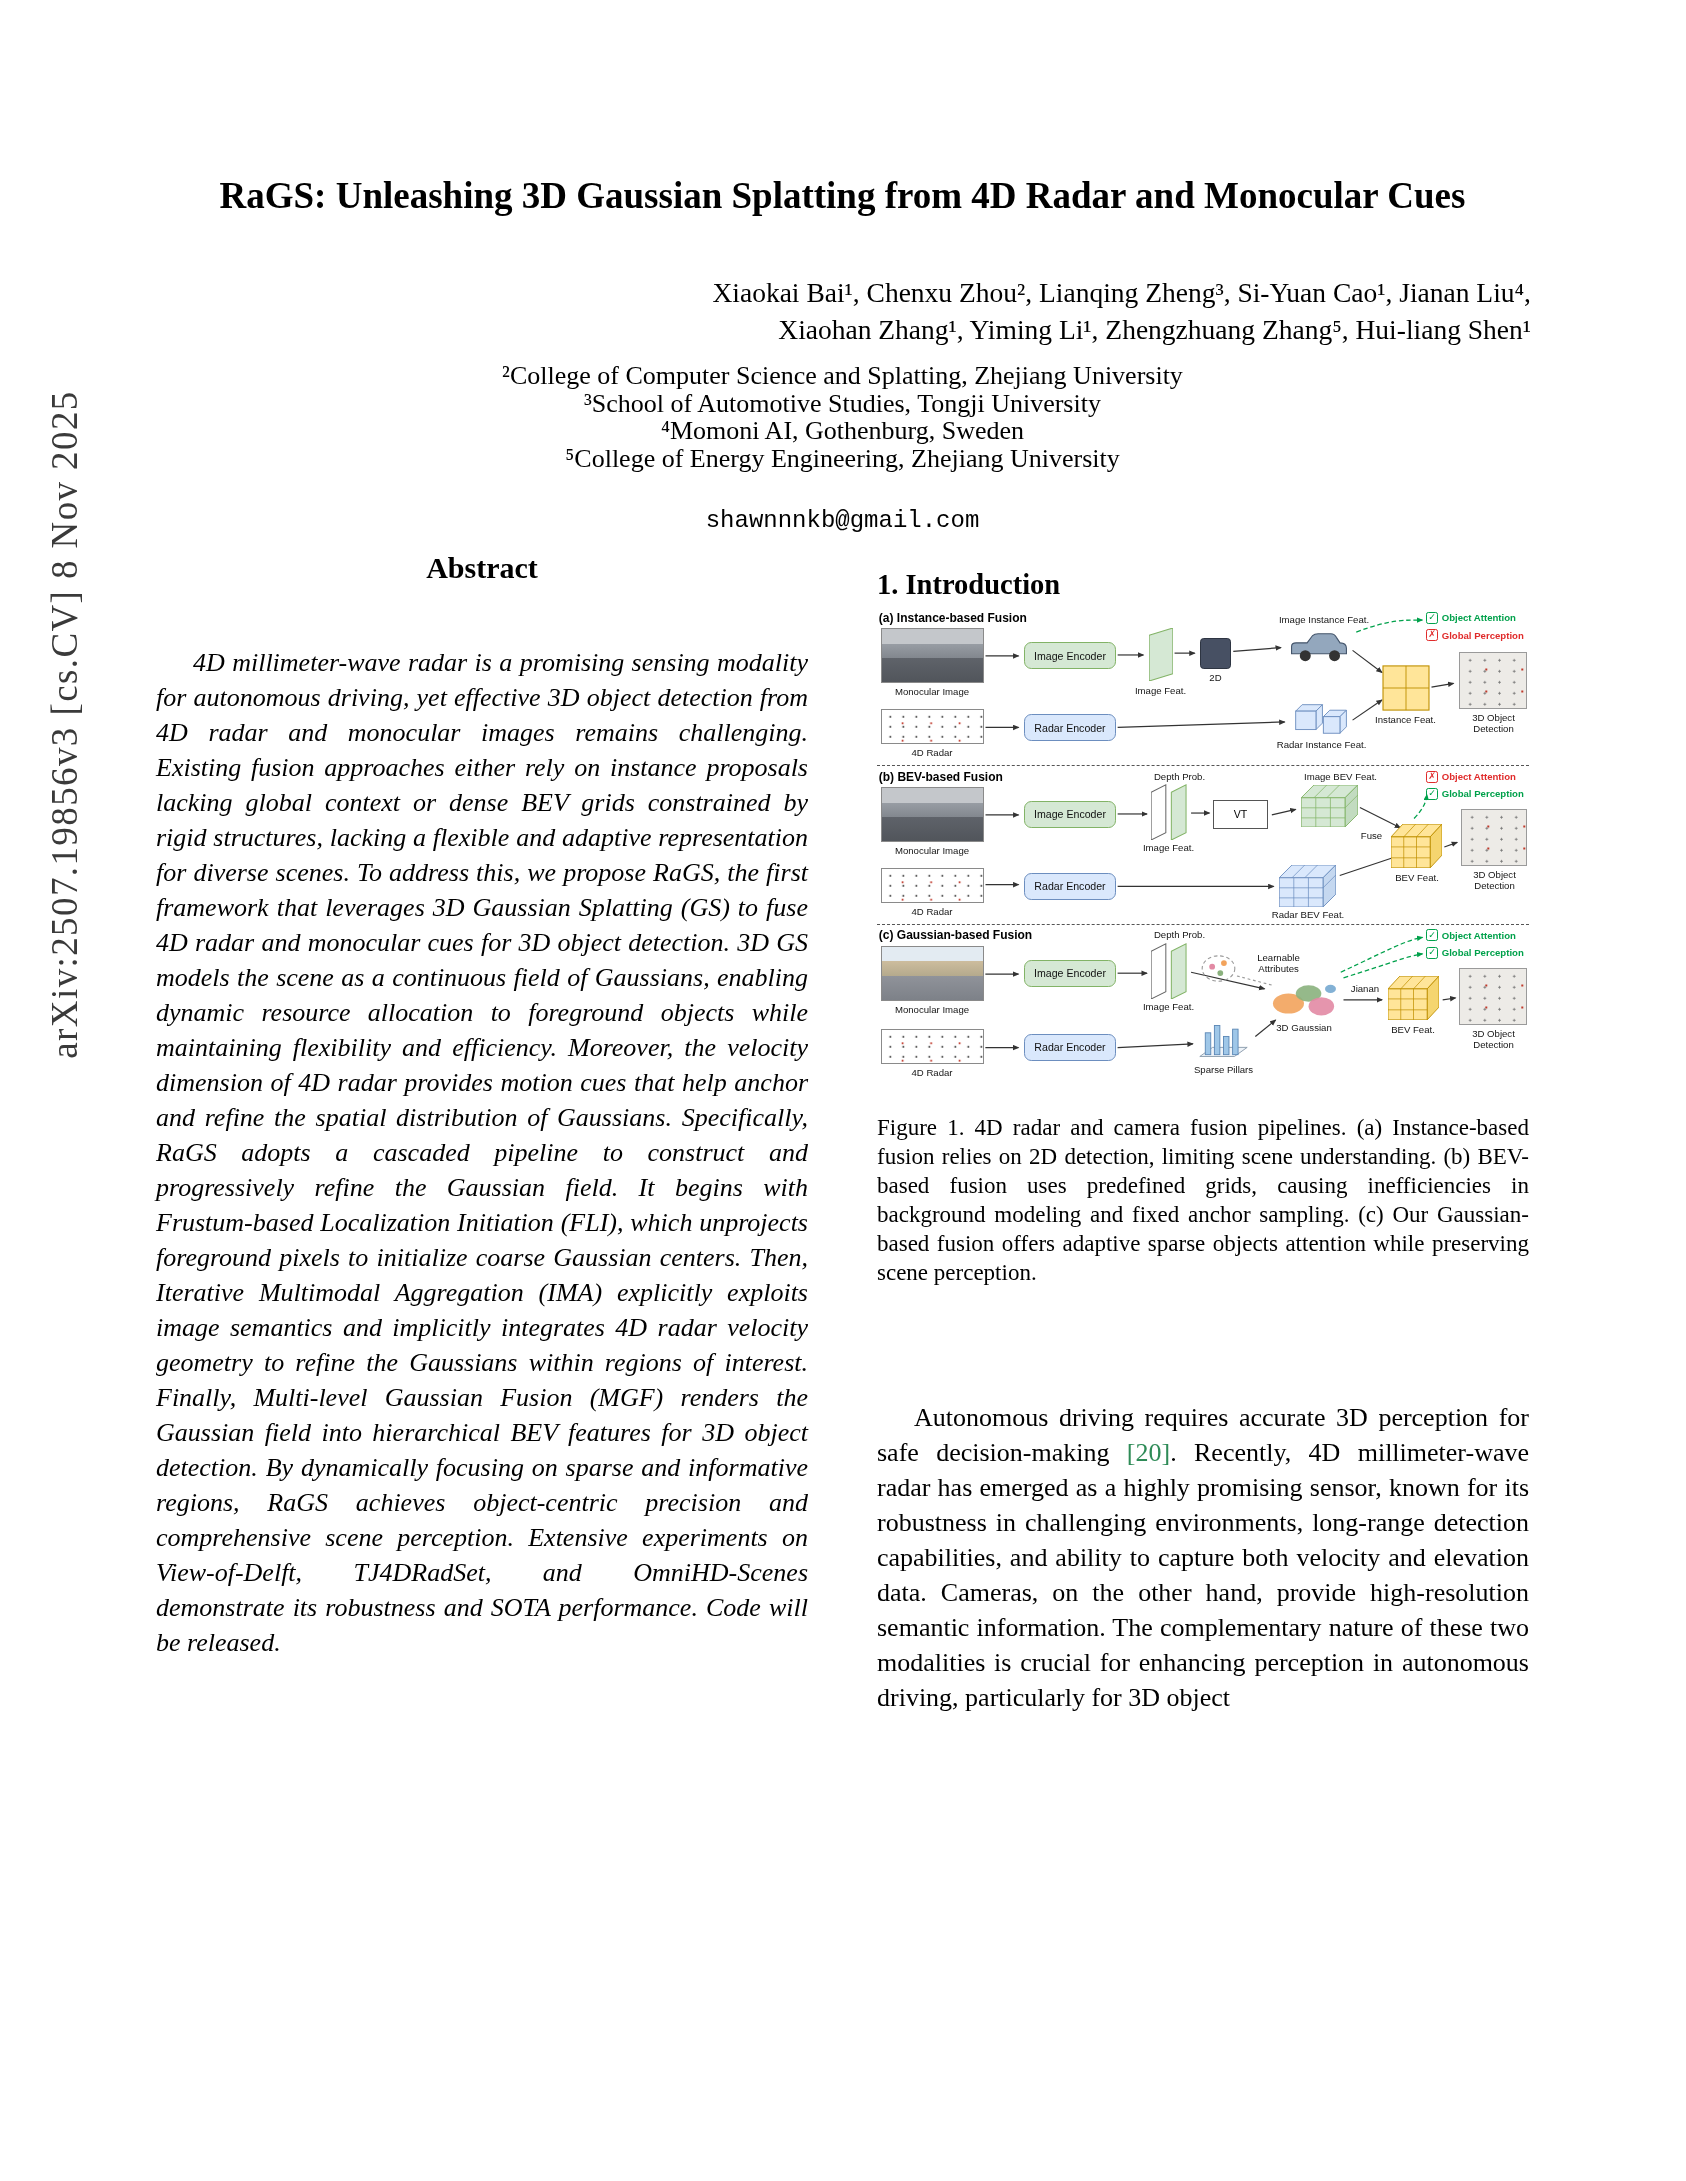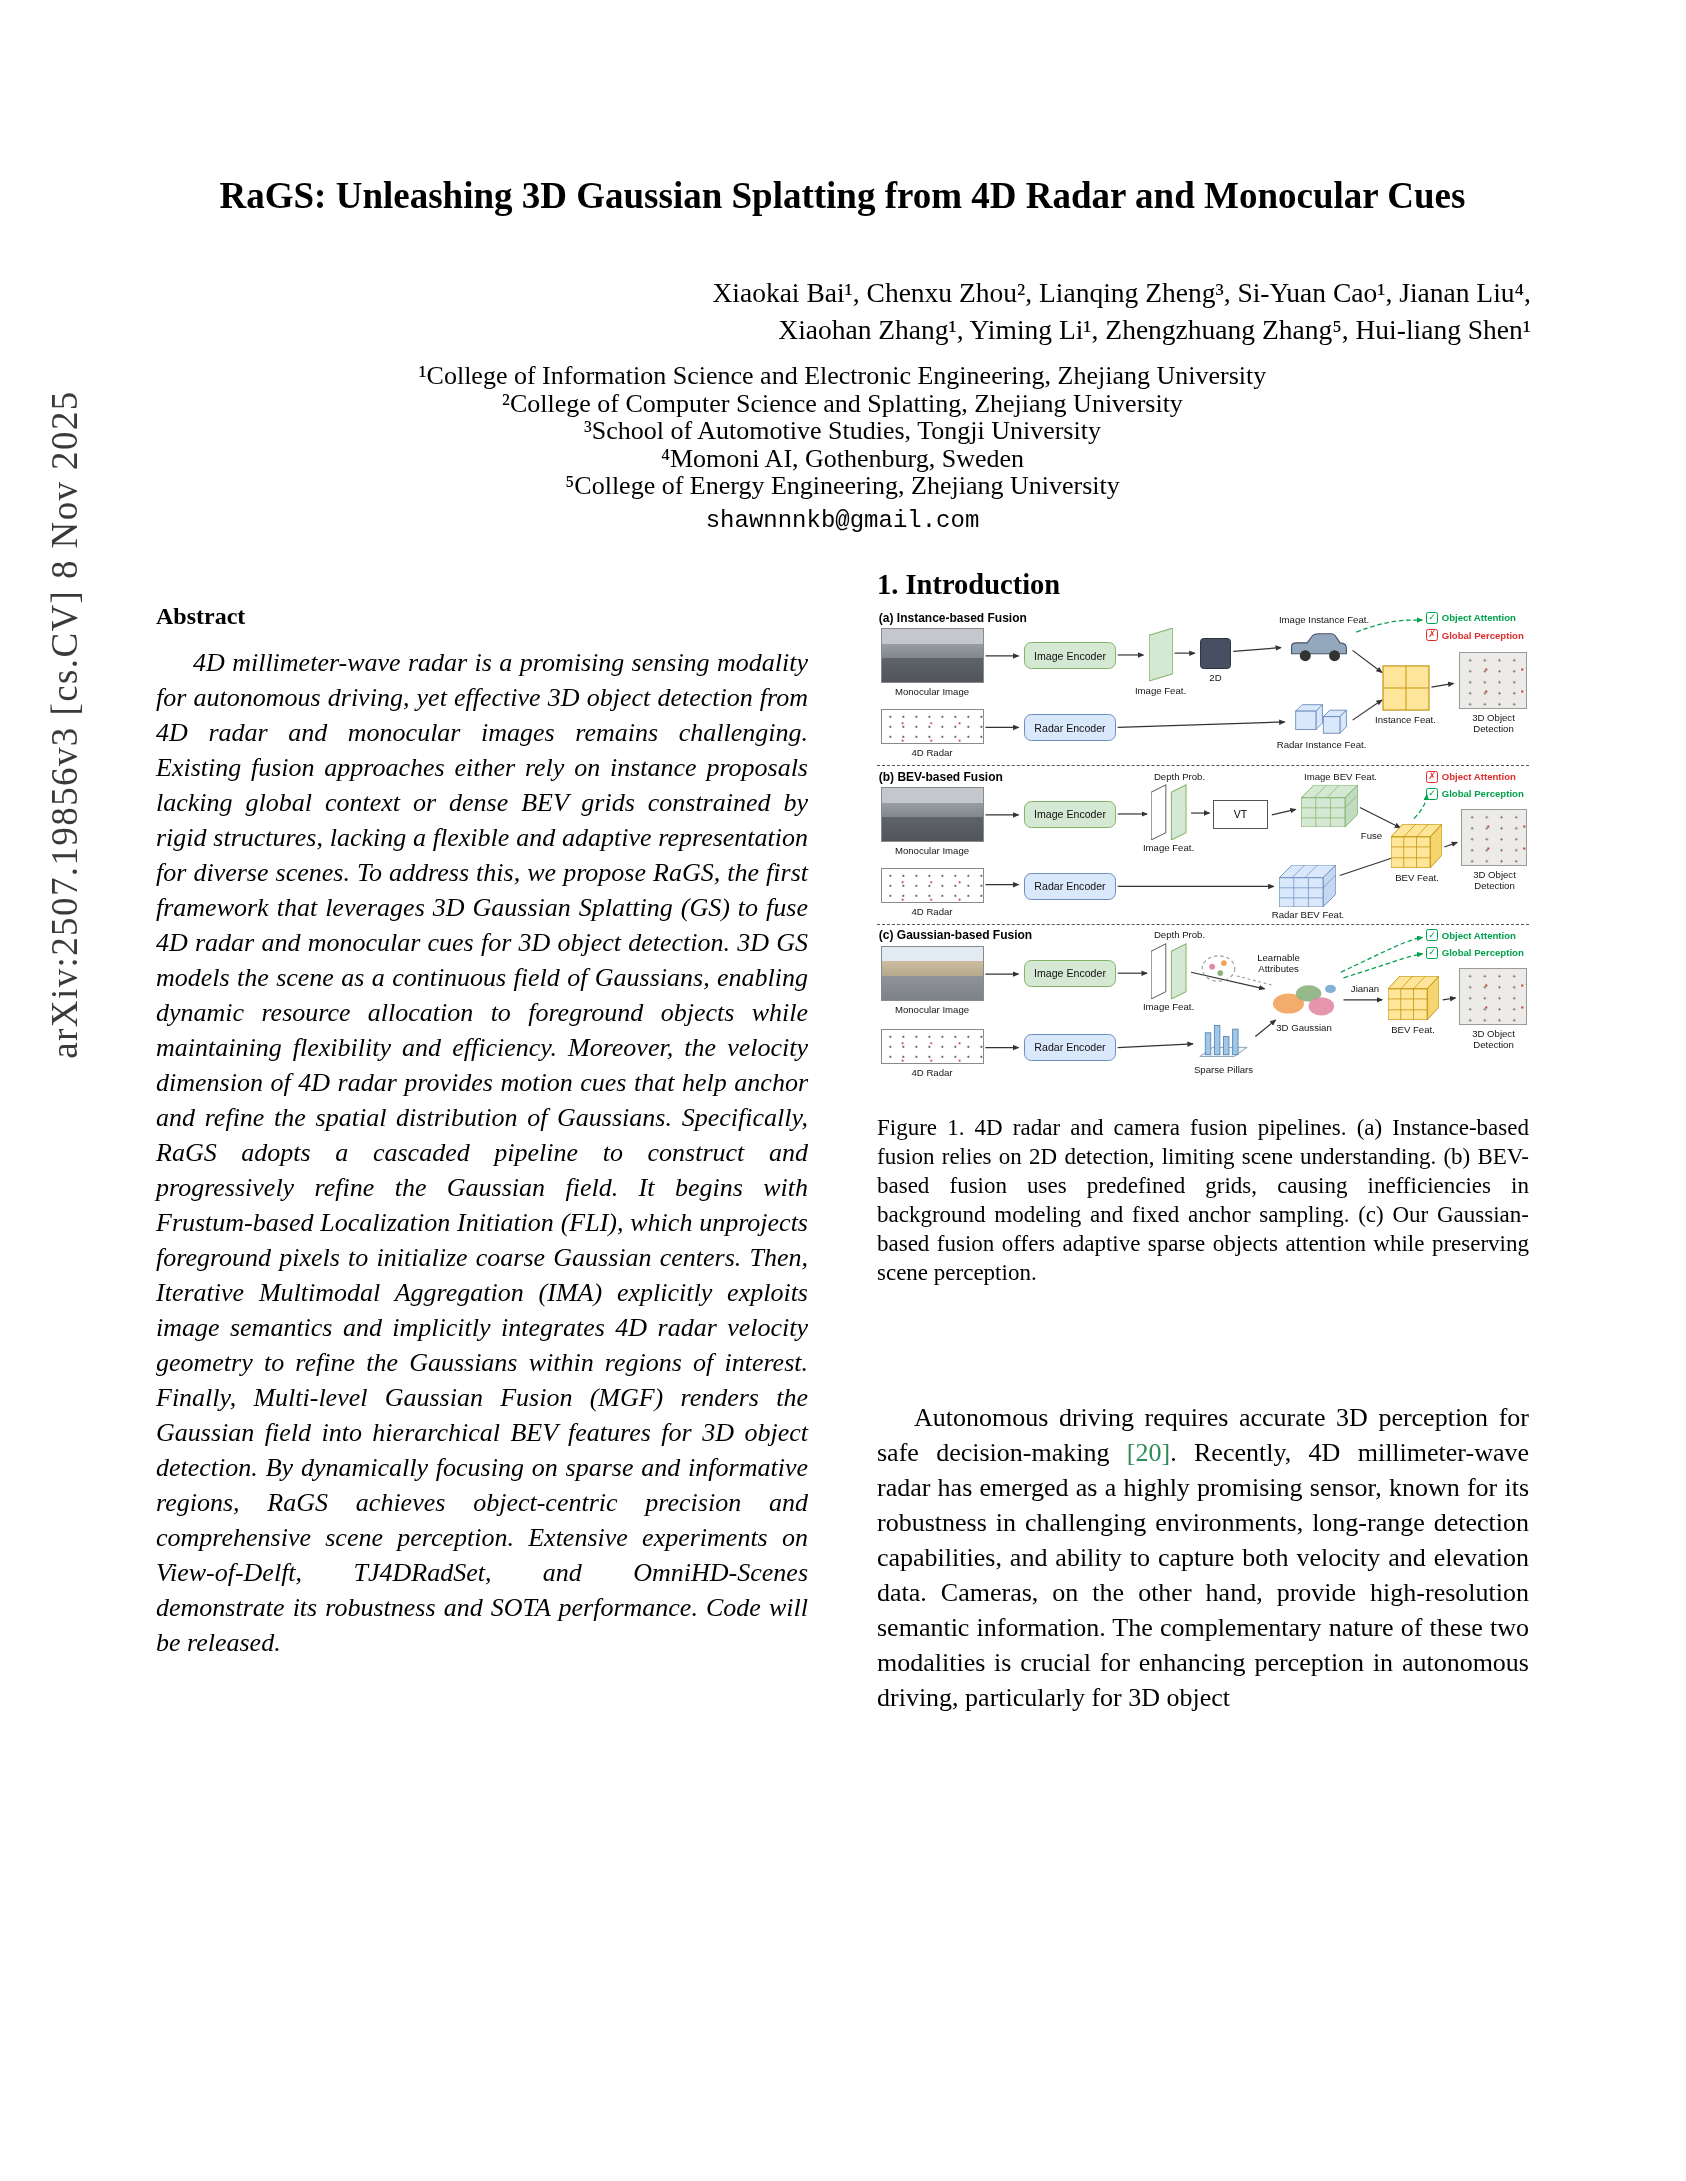--- a/index.html
+++ b/index.html
@@ -24,21 +24,21 @@
   }
   .affils {
     position:absolute; left:154px; top:362px; width:1377px;
     text-align:center; font-size:26px; line-height:27.5px;
   }
   .email-row { position:absolute; left:154px; top:507px; width:1377px; text-align:center; }
   .email-row a {
     font-family:"Liberation Mono","DejaVu Sans Mono",monospace;
     font-size:24px; color:#000; text-decoration:none;
   }
-  .abstract-head { position:absolute; left:156px; top:603px; width:652px; font-weight:bold; font-size:24px; }
+  .abstract-head { position:absolute; left:156px; top:551px; width:652px; text-align:center; font-weight:bold; font-size:30px; }
   .abstract-body {
     position:absolute; left:156px; top:645px; width:652px;
     font-size:26px; line-height:35px; font-style:italic;
     text-align:justify; text-indent:37px;
   }
   .intro-head { position:absolute; left:877px; top:569px; width:652px; font-weight:bold; font-size:28.5px; }
   .figure { position:absolute; left:877px; top:610px; width:652px; }
   .panel { position:relative; width:652px; height:156px; }
   .panel.sep { border-bottom:1.4px dashed #555; margin-bottom:2.8px; }
   .panel.pc { height:162px; }
@@ -107,21 +107,20 @@
 <div class="watermark">arXiv:2507.19856v3  [cs.CV]  8 Nov 2025</div>
 
 <div class="paper-title">
   <div>RaGS: Unleashing 3D Gaussian Splatting from 4D Radar and Monocular Cues</div>
 </div>
 <div class="authors">
   <div>Xiaokai Bai¹, Chenxu Zhou², Lianqing Zheng³, Si-Yuan Cao¹, Jianan Liu⁴,</div>
   <div>Xiaohan Zhang¹, Yiming Li¹, Zhengzhuang Zhang⁵, Hui-liang Shen¹</div>
 </div>
 <div class="affils">
-  <div>¹College of Information Science and Electronic Engineering, Zhejiang University</div>
   <div>²College of Computer Science and Splatting, Zhejiang University</div>
   <div>³School of Automotive Studies, Tongji University</div>
   <div>⁴Momoni AI, Gothenburg, Sweden</div>
   <div>⁵College of Energy Engineering, Zhejiang University</div>
 </div>
 <div class="email-row">
   <a>shawnnnkb@gmail.com</a>
 </div>
 
 <div class="abstract-head">Abstract</div>

